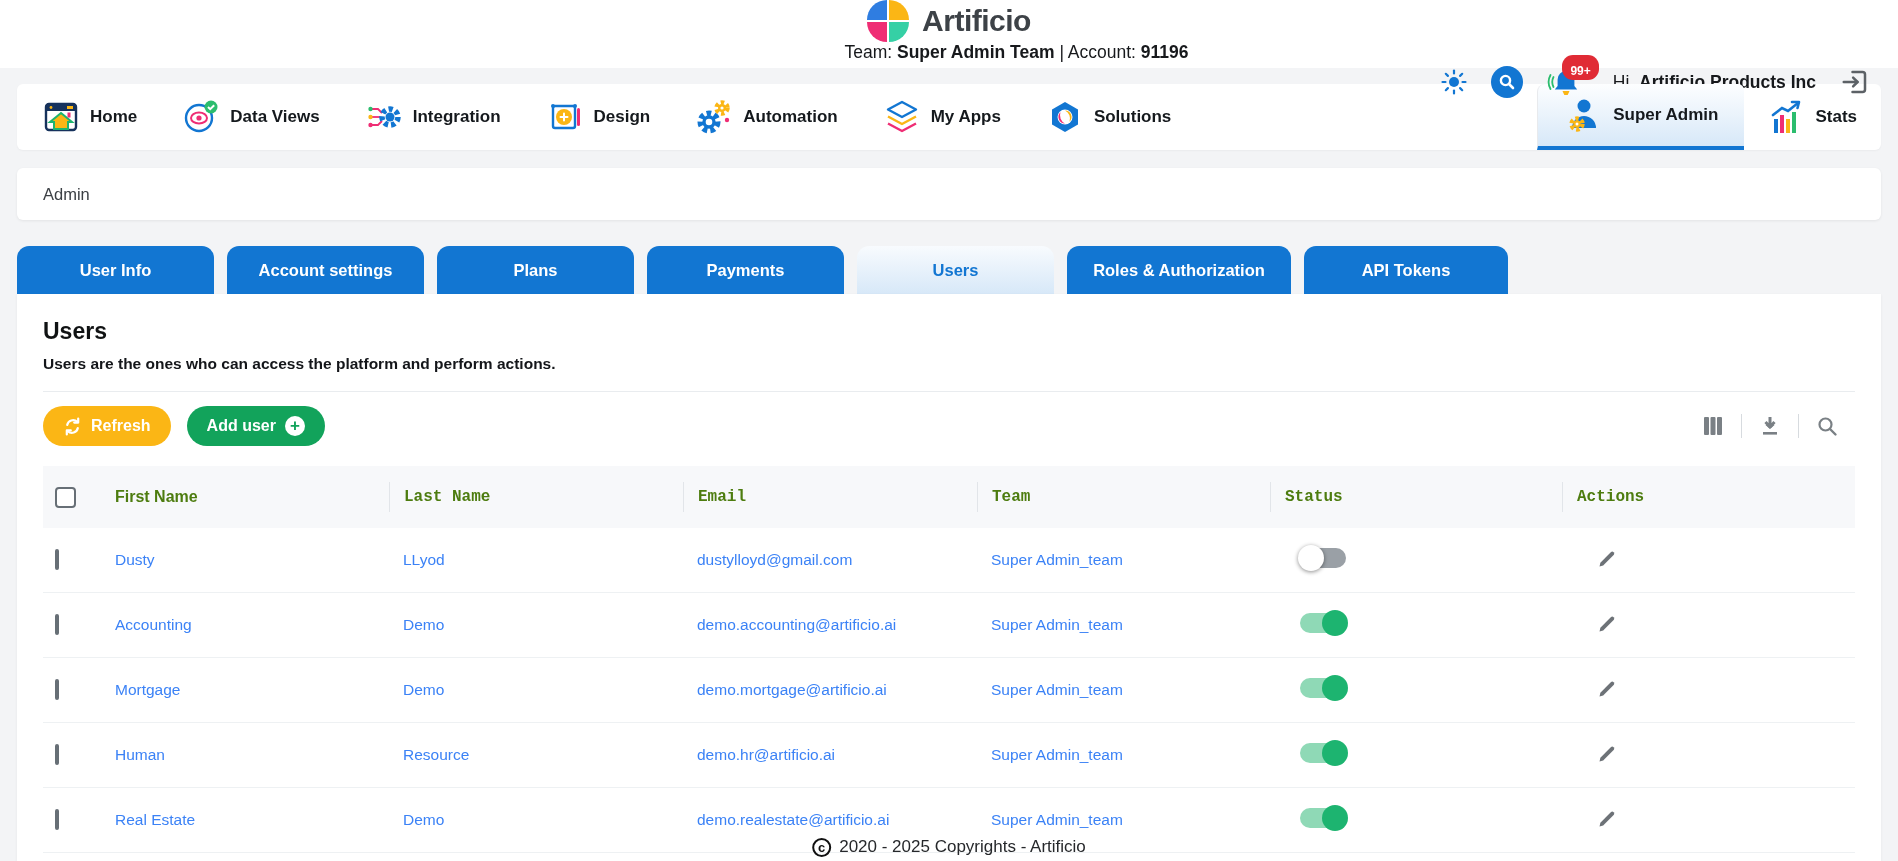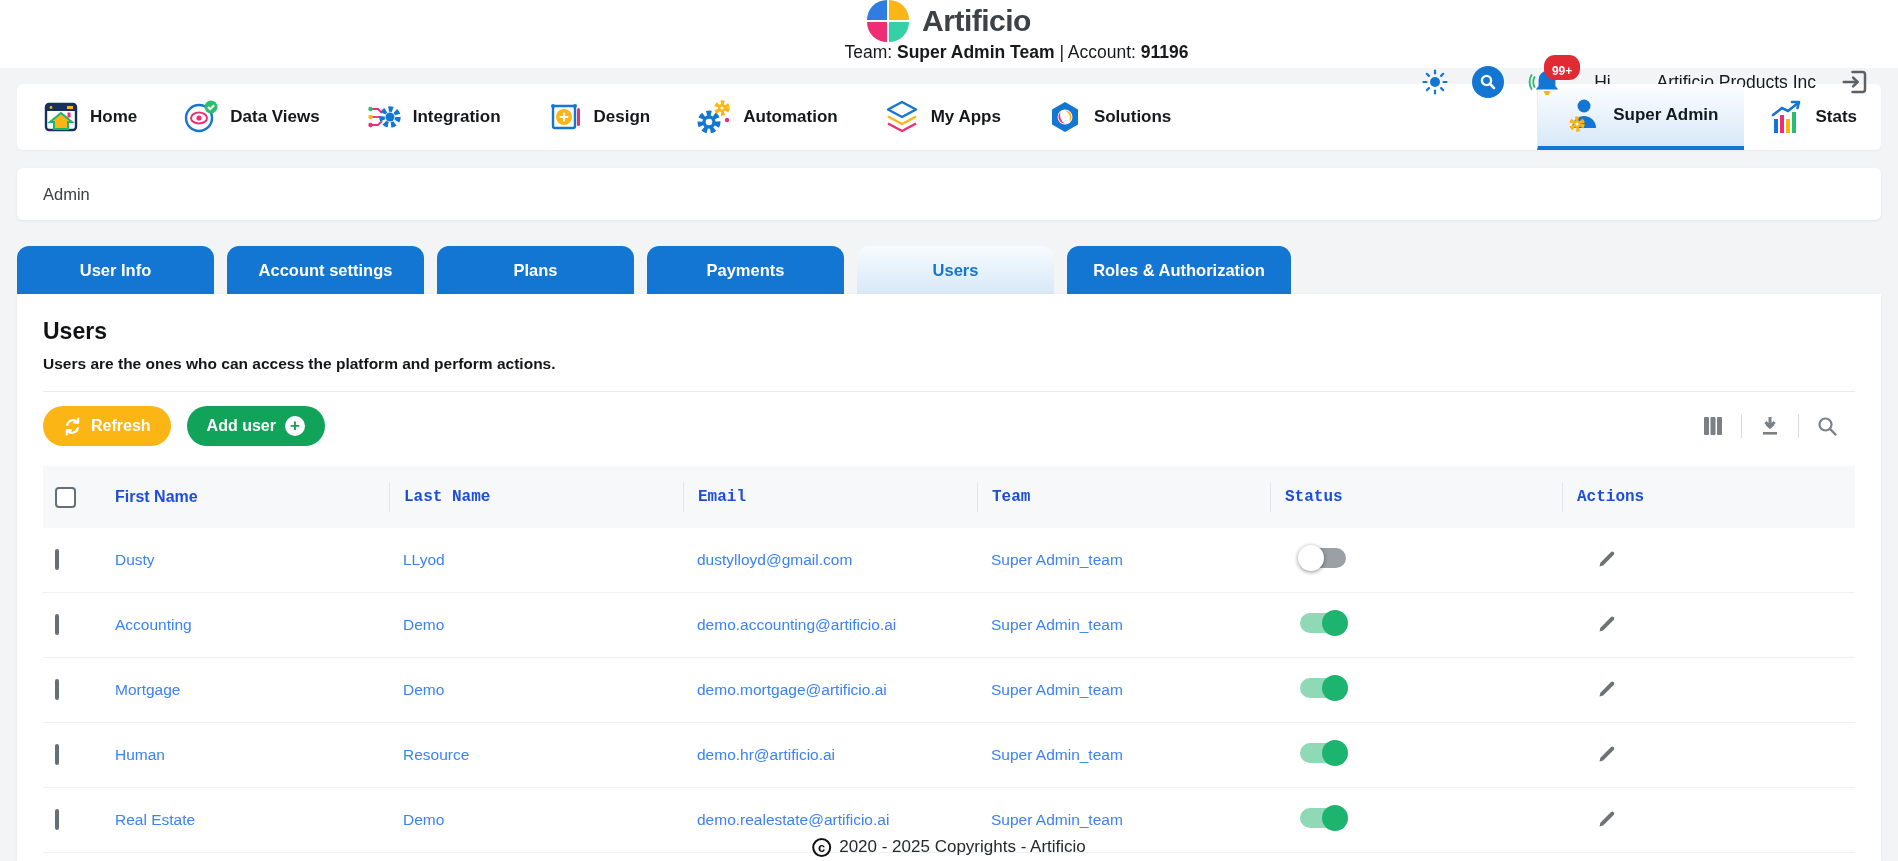--- a/index.html
+++ b/index.html
@@ -37,21 +37,21 @@
   .header-right { margin-left:auto; display:flex; align-items:center; gap:24px; }
   .hbtn { display:flex; align-items:center; justify-content:center; cursor:pointer; }
   .search-circle { width:32px; height:32px; border-radius:50%; background:#1276d2; }
   .bell-wrap { position:relative; width:36px; height:38px; }
   .badge {
     position:absolute; top:-8px; right:-16px;
     background:#e02b35; color:#fff; font-size:12px; font-weight:700;
     padding:10px 8px 3px; border-radius:11px; line-height:1;
   }
   .greeting { font-size:17.5px; color:#17191c; margin-left:6px; white-space:nowrap; }
-  .greeting b { font-weight:400;margin-left:36px; }
+  .greeting b { font-weight:700; }
 
   
   .navbar {
     margin:16px 17px 0; height:66px; background:#fff; border-radius:6px;
     display:flex; align-items:stretch; padding-left:26px;
     box-shadow:0 1px 2px rgba(0,0,0,.04);
   }
   .nav-item {
     display:flex; align-items:center; gap:11px; margin-right:46px;
     font-size:17px; font-weight:600; color:#15191d; cursor:pointer; white-space:nowrap;
@@ -119,21 +119,21 @@
   .tool { padding:0 16px; display:flex; align-items:center; cursor:pointer; }
   .tool + .tool { border-left:1px solid #d7dbdf; }
 
   
   .users-table { margin-top:20px; }
   .t-head, .t-row {
     display:grid;
     grid-template-columns:58px 288px 294px 294px 293px 292px 1fr;
     align-items:center;
   }
-  .t-head { background:#f7f8fa; height:62px; font-weight:700; font-size:16px; color:#1d4ed8; }
+  .t-head { background:#f7f8fa; height:62px; font-weight:700; font-size:16px; color:#4d7c0f; }
   .t-head .cell { padding-left:14px; height:30px; display:flex; align-items:center; }
   .t-head .cell.sep { border-left:1px solid #e2e5e9;font-family:Liberation Mono, monospace; }
   .t-row { height:65px; border-bottom:1px solid #eef1f3; font-size:15.5px; color:#3b82f6; }
   .t-row .cell { padding-left:14px; }
   .cb {
     width:21px; height:21px; border:2px solid #676f76; border-radius:4px;
     background:#fff; margin-left:12px; cursor:pointer;
   }
   
   .switch { position:relative; width:46px; height:26px; margin-left:16px; cursor:pointer; display:inline-block; }
@@ -347,20 +347,21 @@
   <span>Admin</span>
 </div>
 
 <div class="tabs">
   <div class="tab">User Info</div>
   <div class="tab">Account settings</div>
   <div class="tab">Plans</div>
   <div class="tab">Payments</div>
   <div class="tab active">Users</div>
   <div class="tab wide">Roles &amp; Authorization</div>
+  <div class="tab w2">API Tokens</div>
 </div>
 
 <div class="panel">
   <div class="panel-title">Users</div>
   <div class="panel-desc">Users are the ones who can access the platform and perform actions.</div>
 
   <div class="toolbar">
     <button class="pill pill-refresh">
       <svg width="19" height="19" viewBox="0 0 19 19">
         <path d="M4.2 8 a6 6 0 0 1 10 -3.2" fill="none" stroke="#fff" stroke-width="2.2" stroke-linecap="round"></path>

